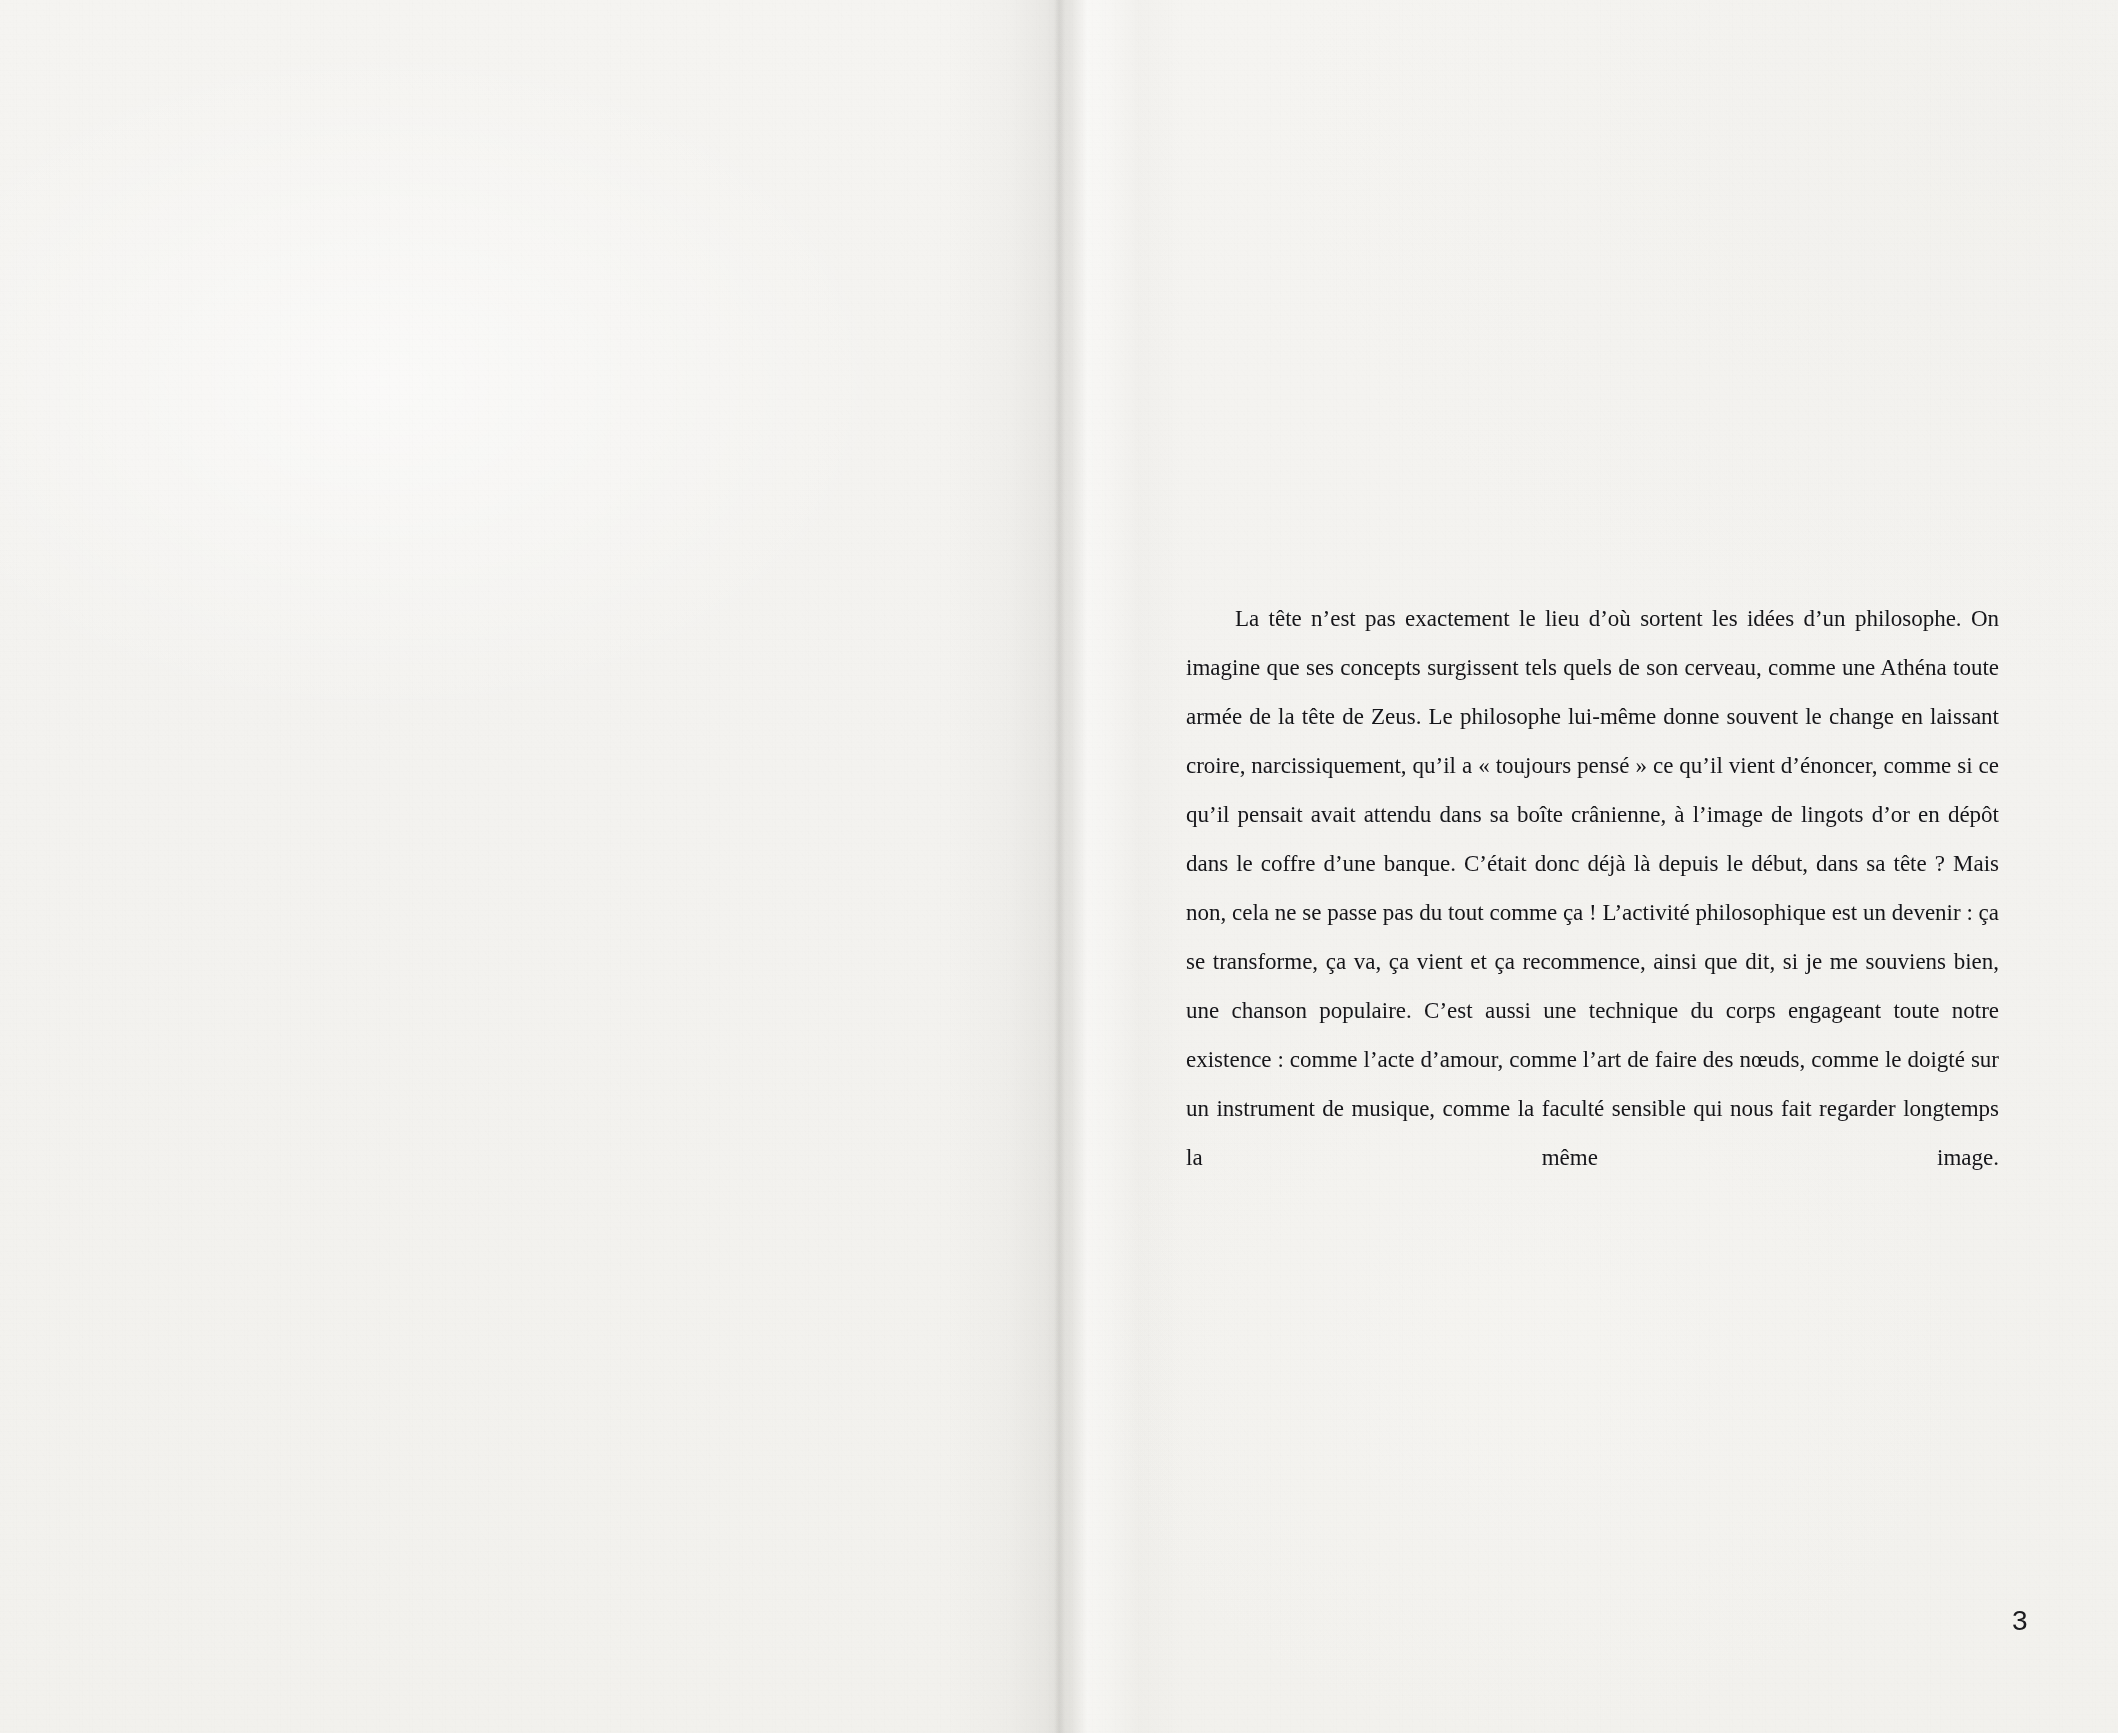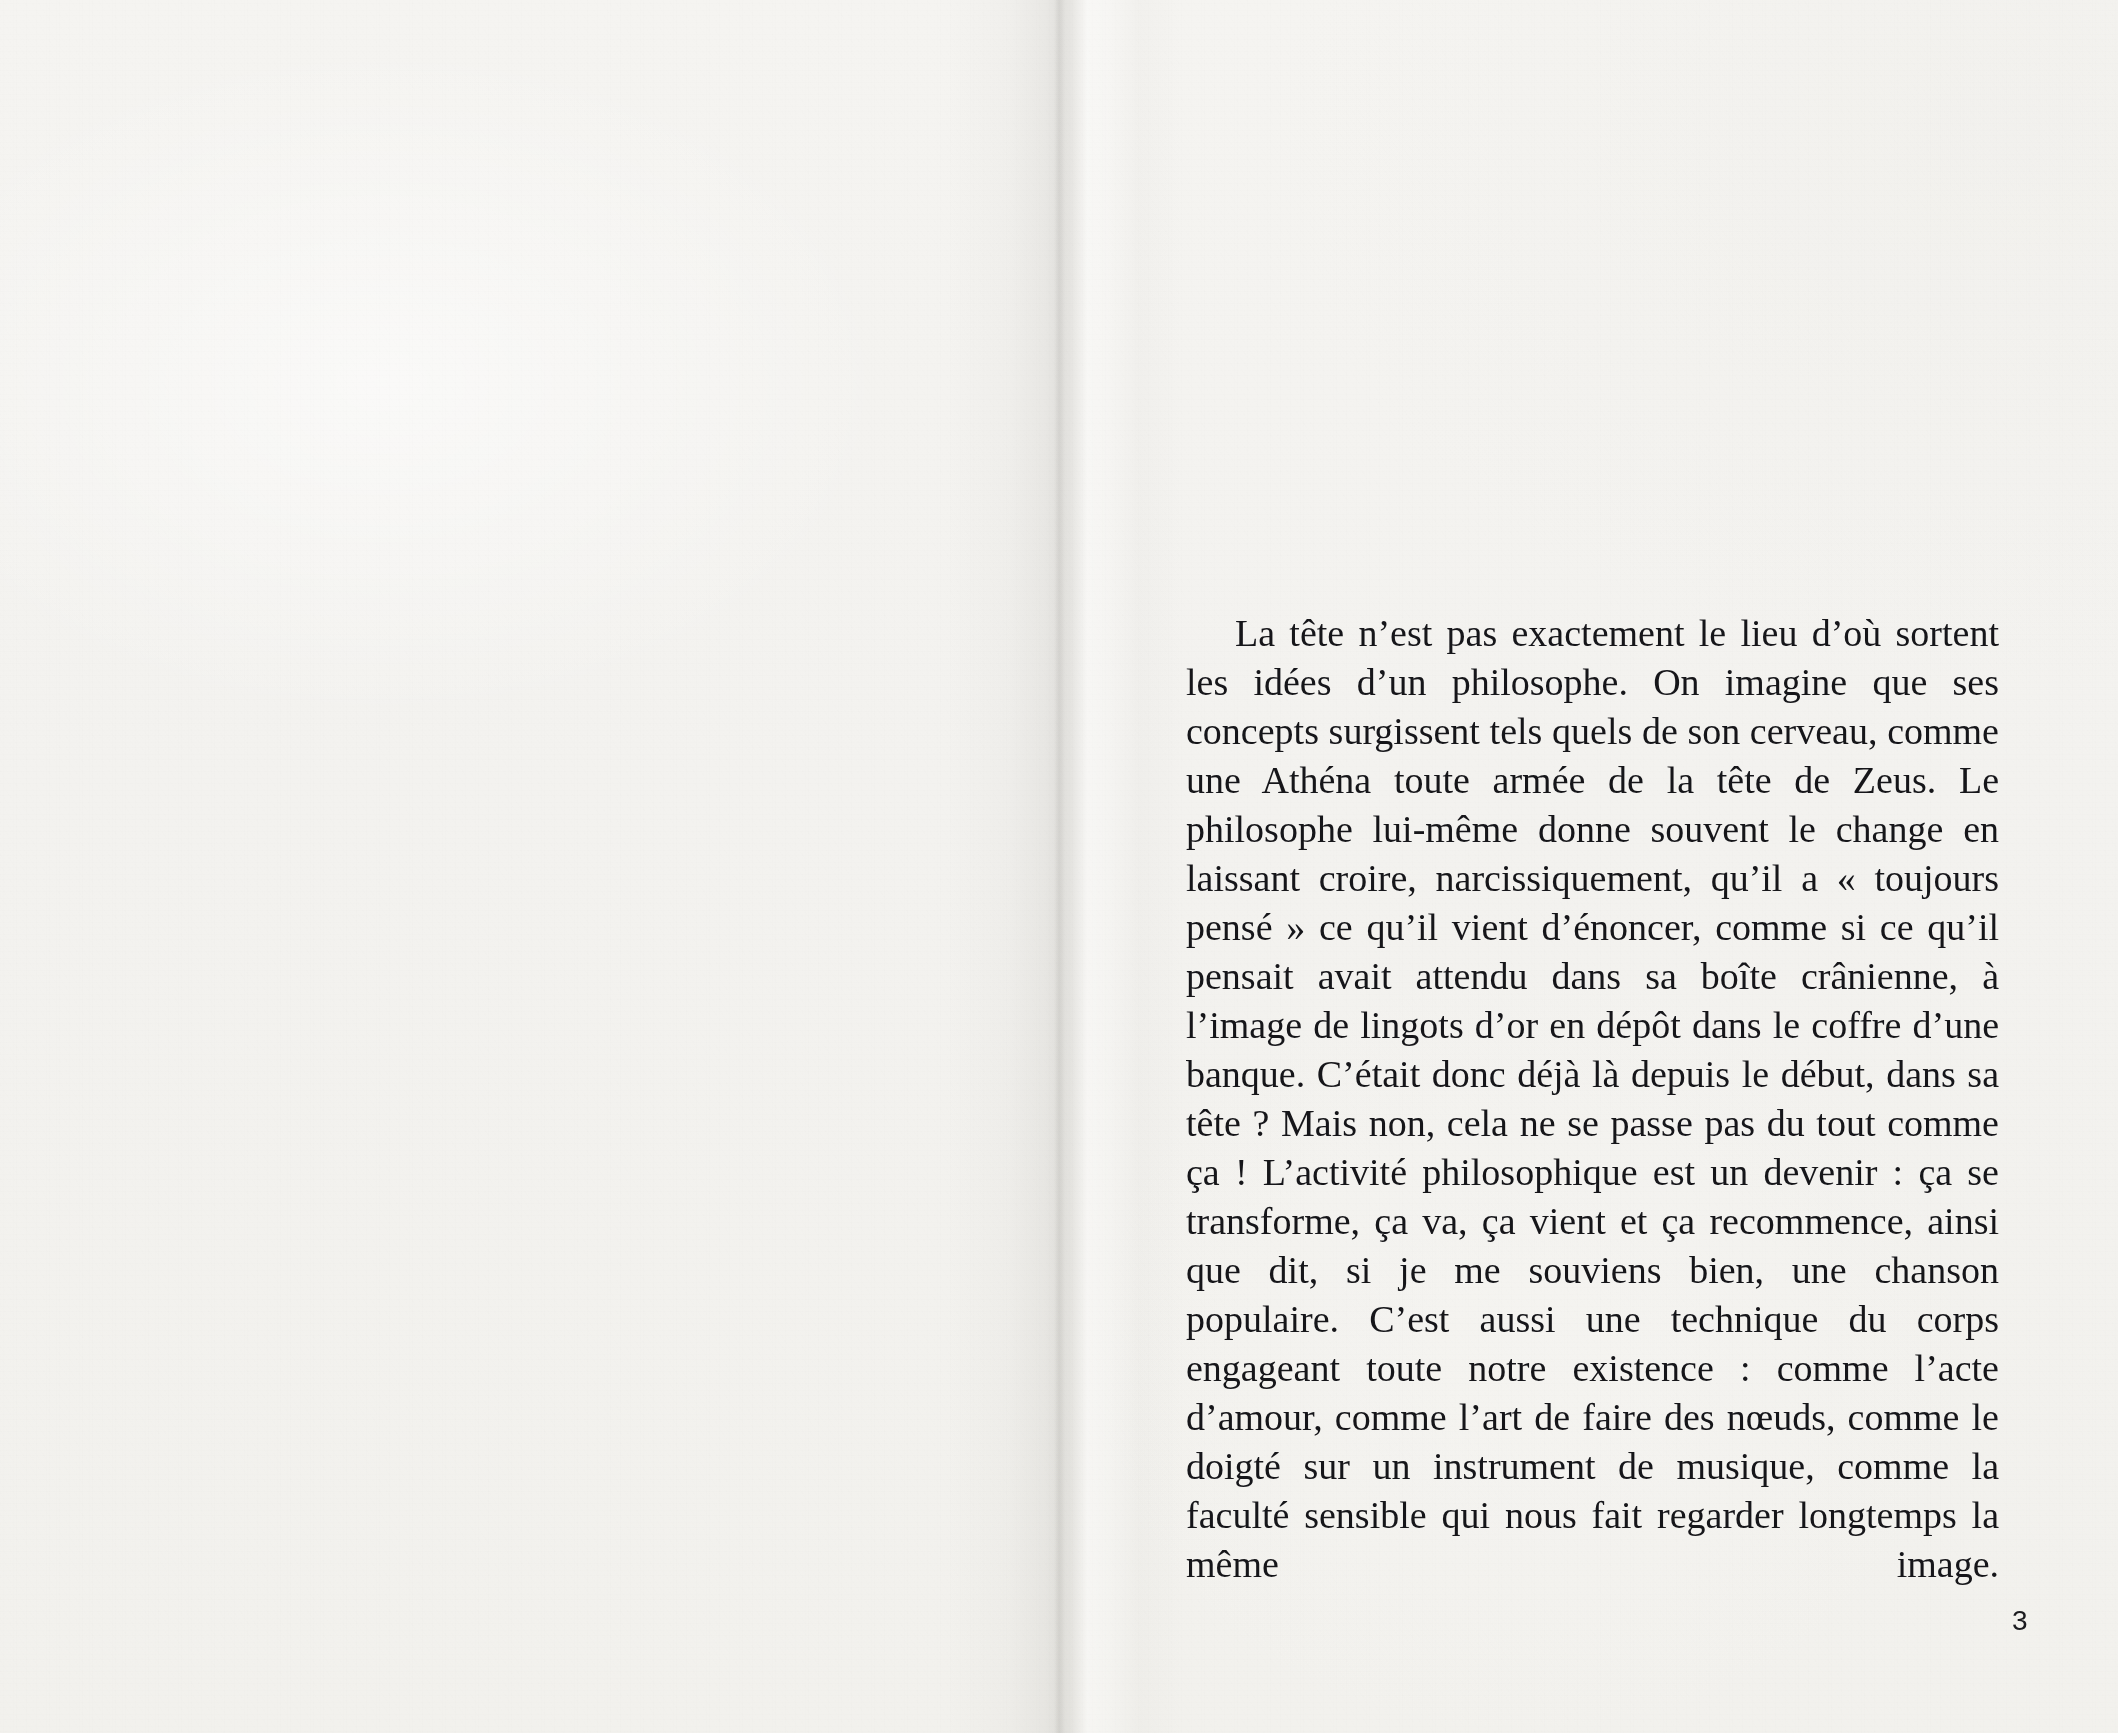--- a/index.html
+++ b/index.html
@@ -89,21 +89,21 @@
     height: 1734px;
   }
 
   .body-text {
     position: absolute;
     left: 126px;   
     top: 571px;
     width: 813px;  
     text-align: justify;
     text-justify: inter-word;
-    font-size: 38px;
+    font-size: 23px;
     line-height: 49px;
     color: #16161a;
     text-indent: 49px;
     hyphens: none;
     -webkit-font-smoothing: antialiased;
   }
 
   
   .body-text::after { content: ""; display: inline-block; width: 100%; }
 

